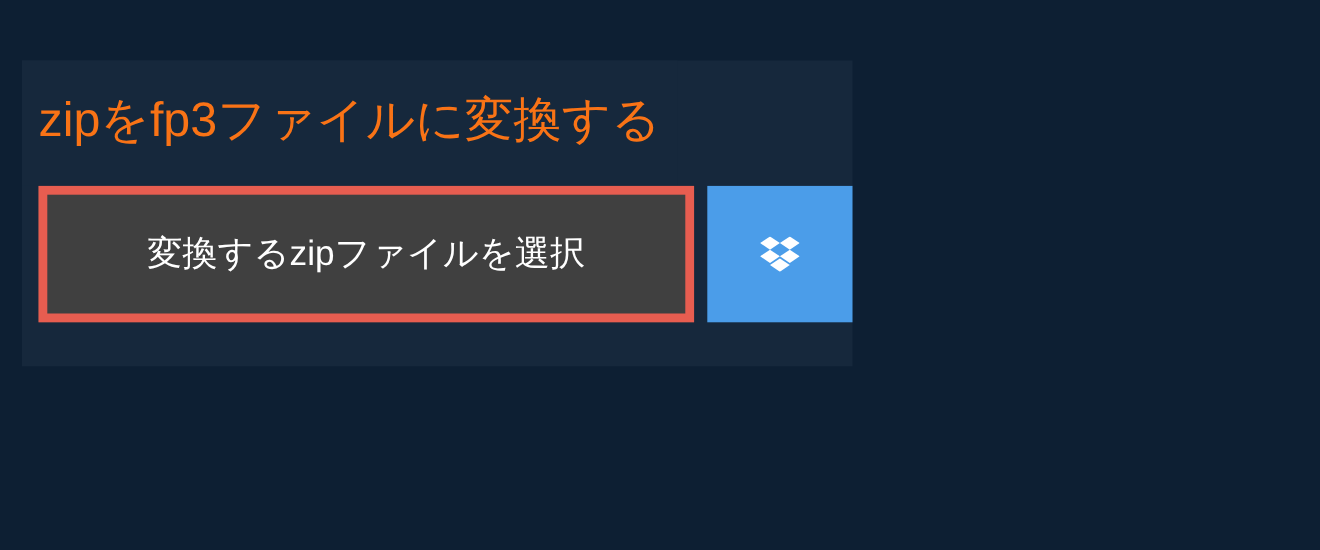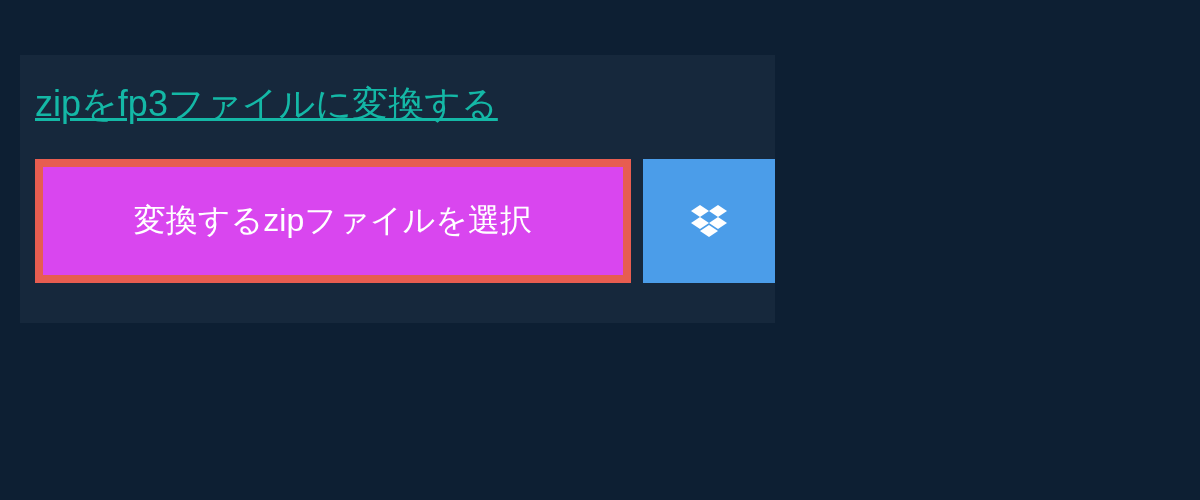--- a/index.html
+++ b/index.html
@@ -15,34 +15,33 @@
       overflow: hidden;
     }
     .panel {
       background-color: #16283c;
       margin-top: 55px;
       margin-left: 20px;
       width: 755px;
       padding-bottom: 40px;
     }
     .title {
-      color: #14b8a6;
-      font-size: 36px;
+      color: #f97316;
+      font-size: 44px;
       font-weight: normal;
       padding: 25px 15px 30px 15px;
       background-color: #16283c;
       display: inline-block;
-      text-decoration: underline;
     }
     .button-row {
       display: flex;
       padding-left: 15px;
     }
     .select-button {
-      background-color: #d946ef;
+      background-color: #404040;
       color: #ffffff;
       font-size: 32px;
       font-weight: normal;
       border: 8px solid #e75d50;
       padding: 32px 30px;
       cursor: pointer;
       display: flex;
       align-items: center;
       justify-content: center;
       width: 634px;

